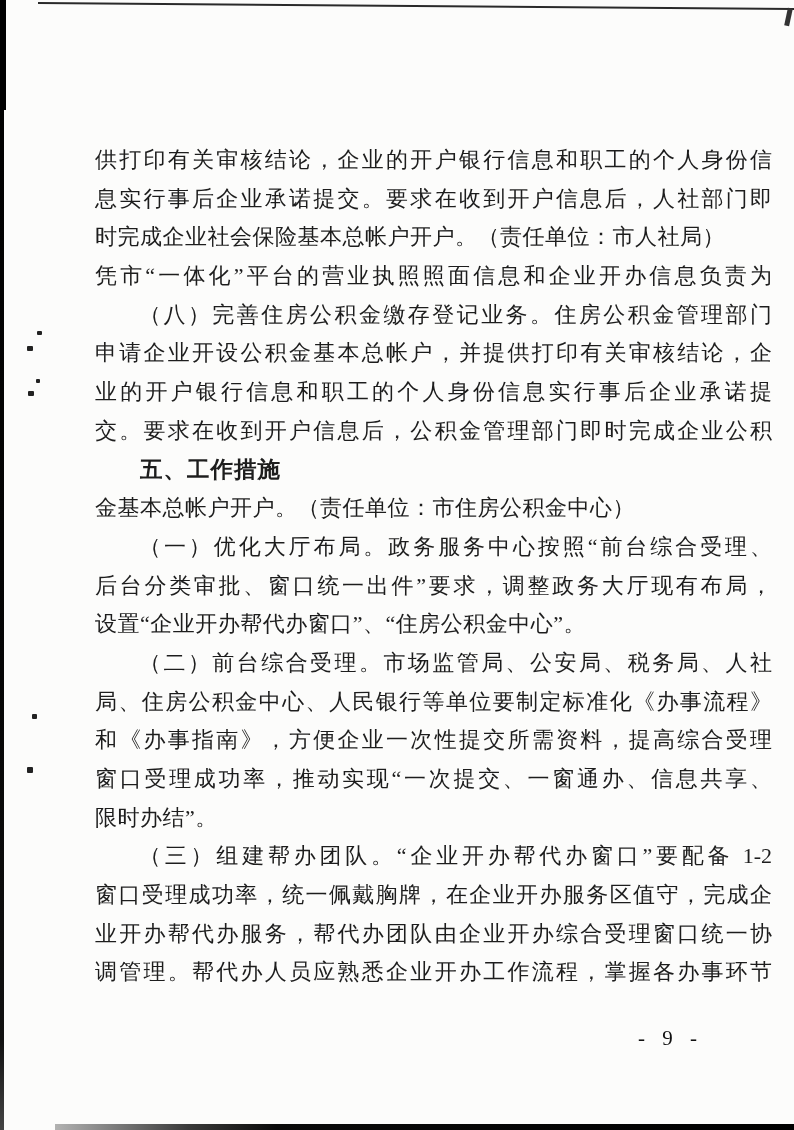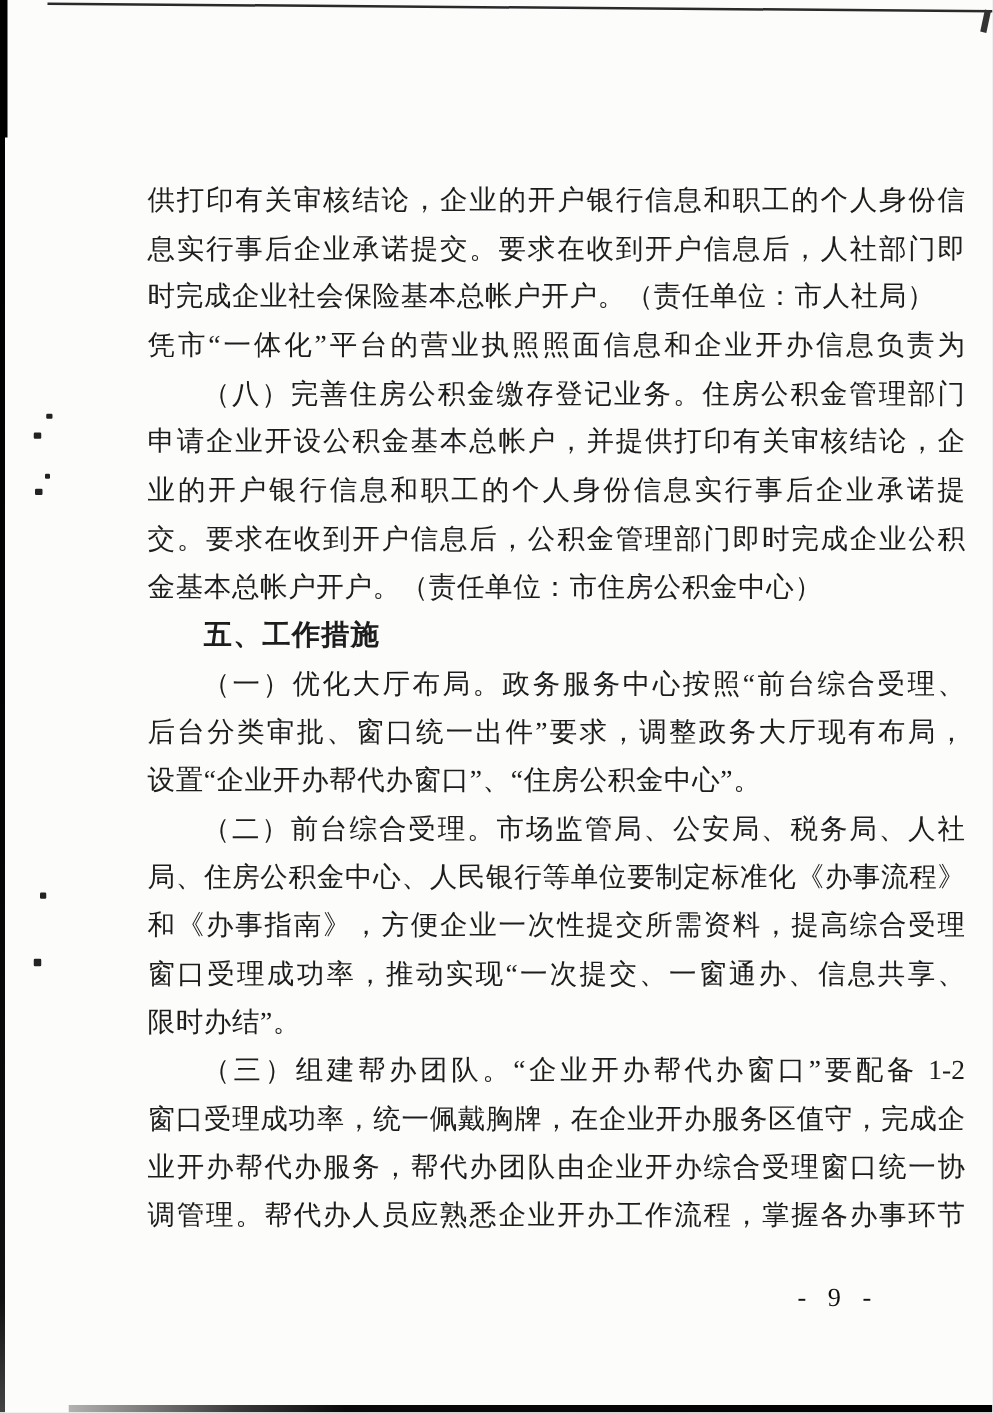--- a/index.html
+++ b/index.html
@@ -41,21 +41,20 @@
   
   .textblock{
     position:absolute;left:95px;top:141px;width:677px;
   }
   .l{
     height:38.7px;line-height:38.7px;
     font-size:22px;
     white-space:nowrap;
     letter-spacing:0.5px;
     text-align:left;
-    margin-left:23px;
   }
   .l.spread{
     white-space:normal;
     text-align:justify;
     text-align-last:justify;
     letter-spacing:0;
   }
   .l.indent{text-indent:2em;}
   .l.heading{font-weight:bold;font-size:22.5px;letter-spacing:1px;}
   .pagenum{
@@ -83,22 +82,22 @@
 
   <div class="textblock">
     <div class="l spread">供打印有关审核结论，企业的开户银行信息和职工的个人身份信</div>
     <div class="l spread">息实行事后企业承诺提交。要求在收到开户信息后，人社部门即</div>
     <div class="l">时完成企业社会保险基本总帐户开户。（责任单位：市人社局）</div>
     <div class="l spread">凭市“一体化”平台的营业执照照面信息和企业开办信息负责为</div>
     <div class="l spread indent">（八）完善住房公积金缴存登记业务。住房公积金管理部门</div>
     <div class="l spread">申请企业开设公积金基本总帐户，并提供打印有关审核结论，企</div>
     <div class="l spread">业的开户银行信息和职工的个人身份信息实行事后企业承诺提</div>
     <div class="l spread">交。要求在收到开户信息后，公积金管理部门即时完成企业公积</div>
+    <div class="l indent heading">五、工作措施</div>
     <div class="l">金基本总帐户开户。（责任单位：市住房公积金中心）</div>
-    <div class="l indent heading">五、工作措施</div>
     <div class="l spread indent">（一）优化大厅布局。政务服务中心按照“前台综合受理、</div>
     <div class="l spread">后台分类审批、窗口统一出件”要求，调整政务大厅现有布局，</div>
     <div class="l">设置“企业开办帮代办窗口”、“住房公积金中心”。</div>
     <div class="l spread indent">（二）前台综合受理。市场监管局、公安局、税务局、人社</div>
     <div class="l spread">局、住房公积金中心、人民银行等单位要制定标准化《办事流程》</div>
     <div class="l spread">和《办事指南》，方便企业一次性提交所需资料，提高综合受理</div>
     <div class="l spread">窗口受理成功率，推动实现“一次提交、一窗通办、信息共享、</div>
     <div class="l">限时办结”。</div>
     <div class="l spread indent">（三）组建帮办团队。“企业开办帮代办窗口”要配备 1-2</div>
     <div class="l spread">窗口受理成功率，统一佩戴胸牌，在企业开办服务区值守，完成企</div>

